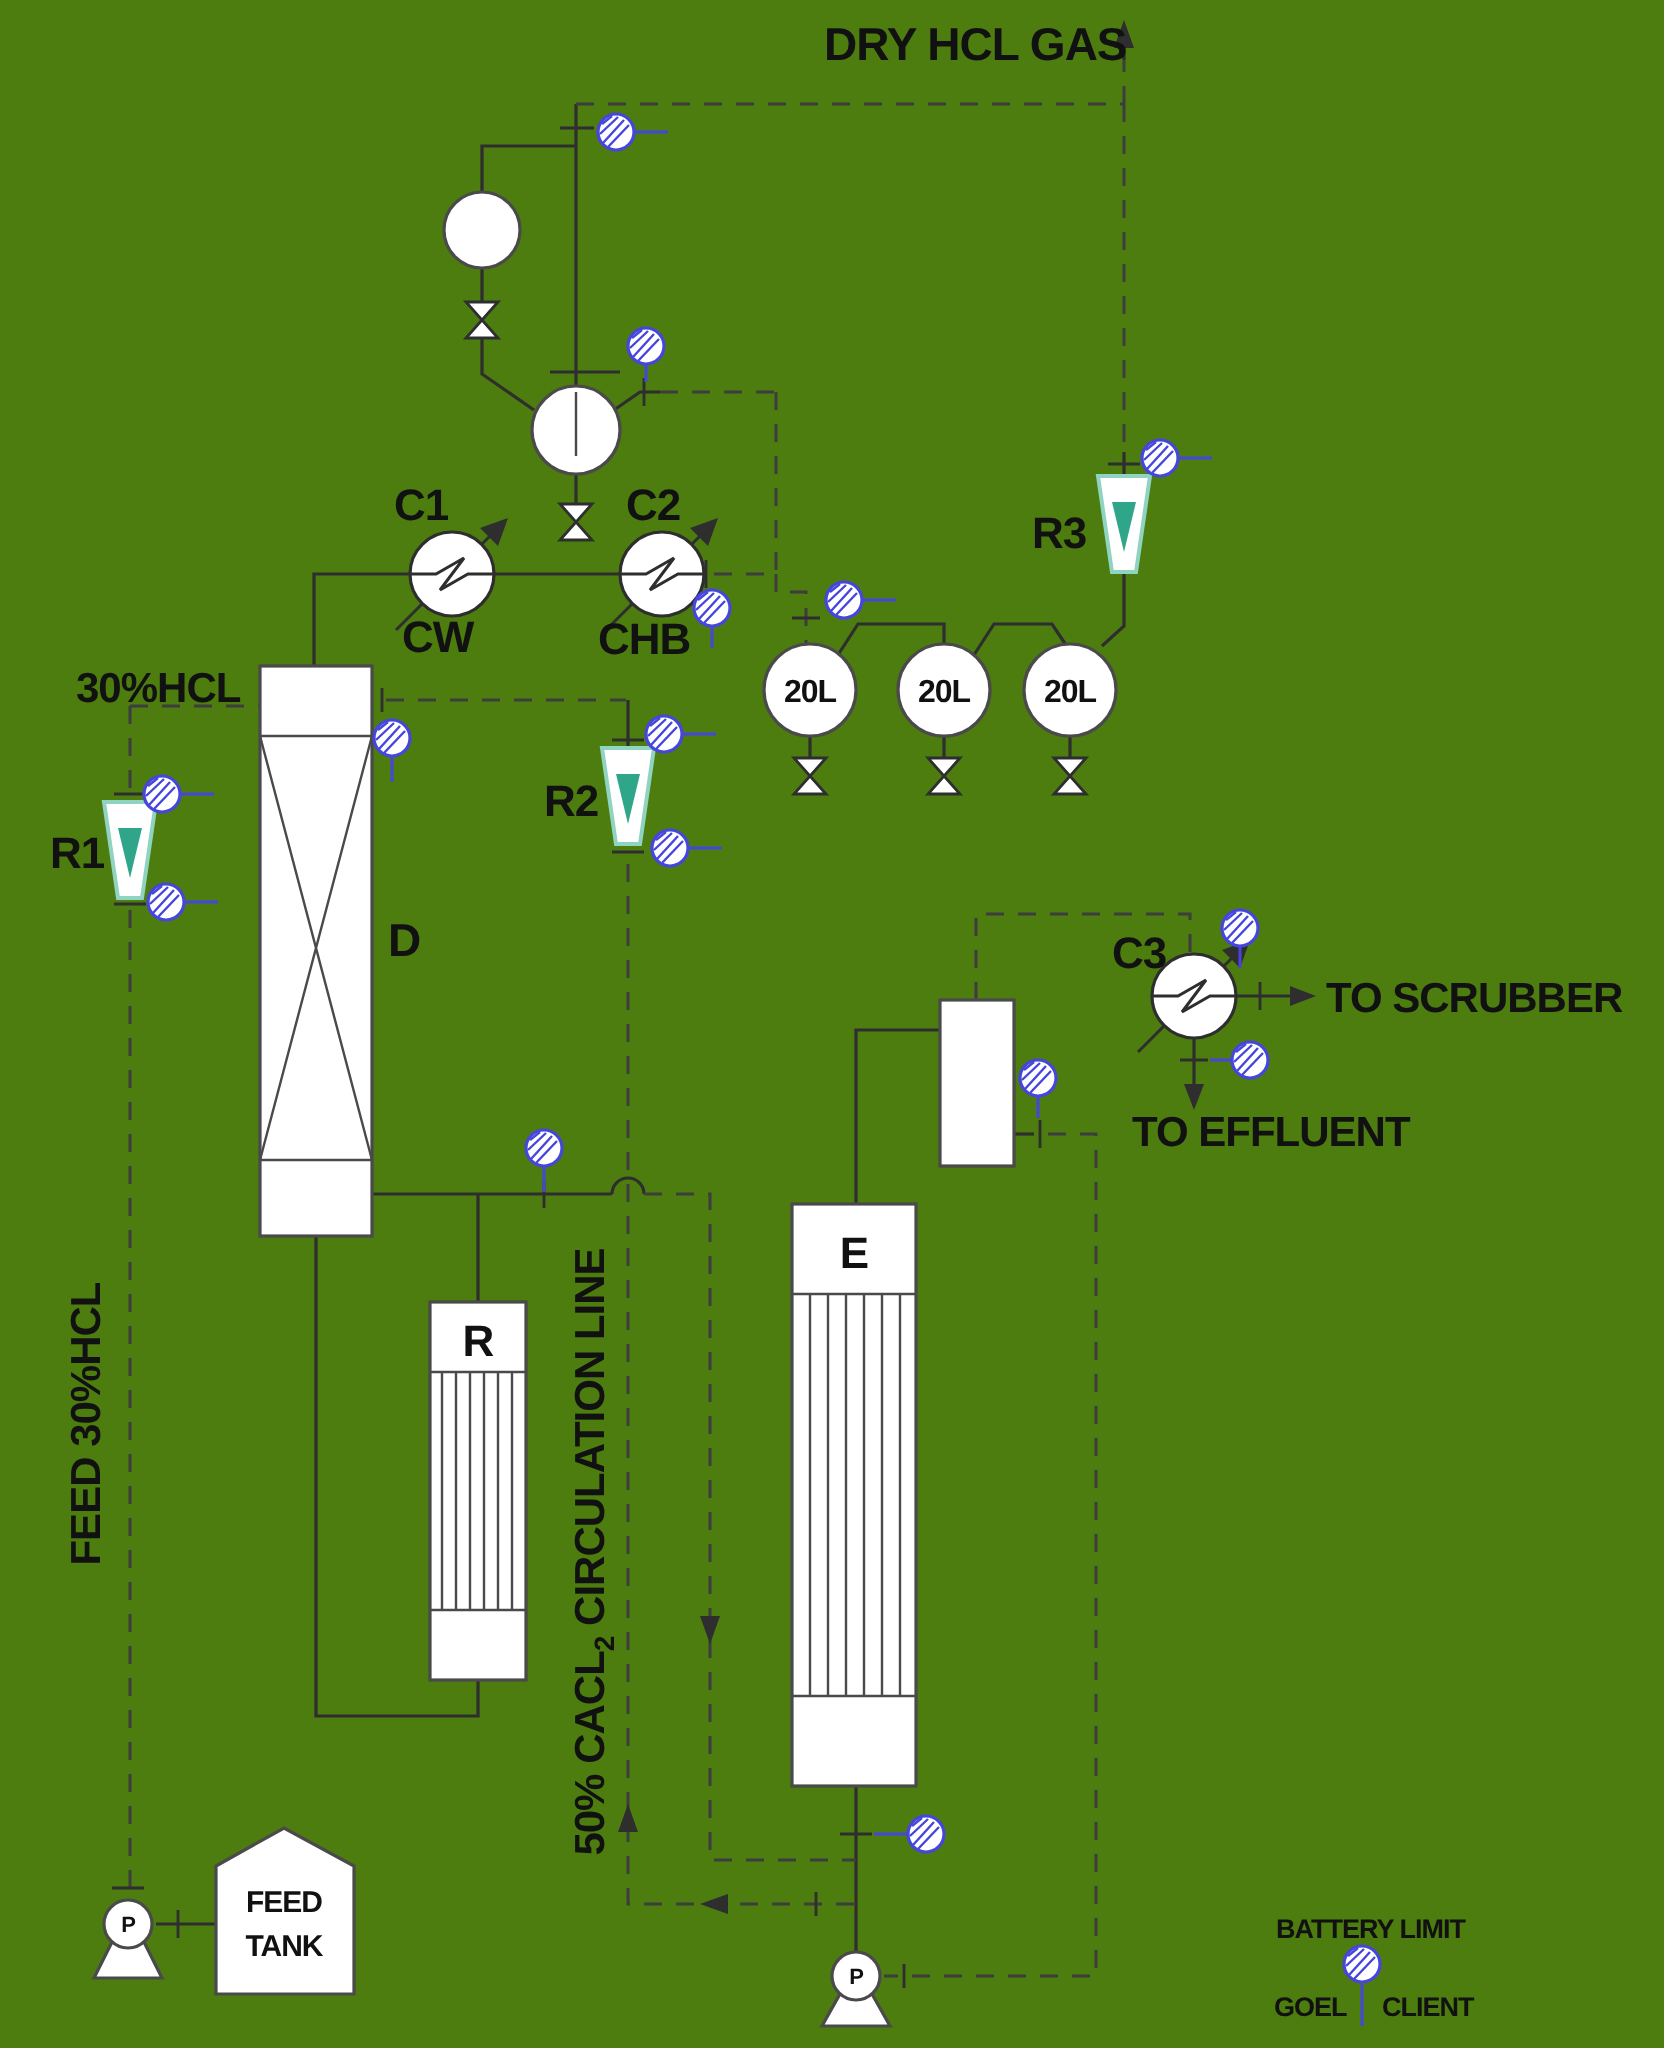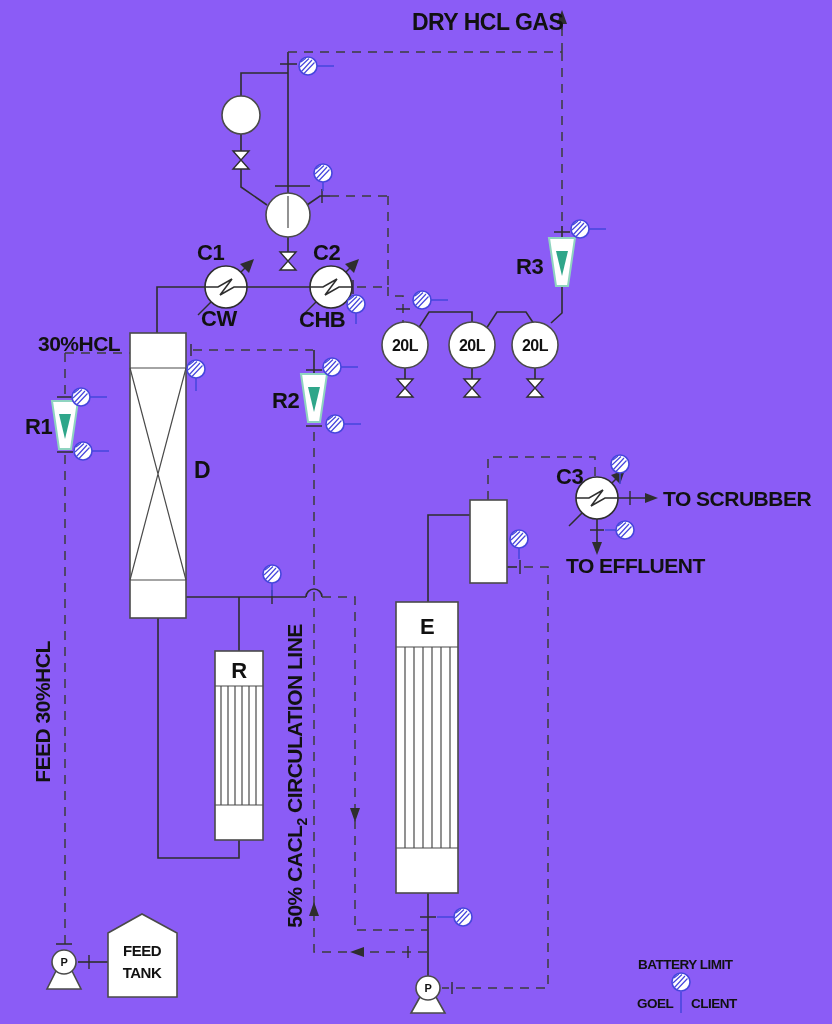--- a/index.html
+++ b/index.html
@@ -1,16 +1,16 @@
 <!DOCTYPE html>
 <html><head>
 <meta charset="utf-8">
 <style>
   html,body{margin:0;padding:0;background:#ffffff;}
-  .canvas{position:relative;width:832px;height:1024px;background:#8b5cf6;overflow:hidden;}
+  .canvas{position:relative;width:832px;height:1024px;background:#4d7c0f;overflow:hidden;}
   svg{position:absolute;left:0;top:0;}
   .lbl{font-family:"Liberation Sans","DejaVu Sans",sans-serif;font-weight:700;fill:#111;letter-spacing:-0.5px;}
   .t23{font-size:23px}.t22{font-size:22px}.t21{font-size:21px}
   .t15{font-size:15px}.t16{font-size:16px}.t13{font-size:13.5px}.t11{font-size:11px}
   .pipe{stroke:#2e2e2e;stroke-width:1.6;fill:none;}
   .dash{stroke:#3d3d3d;stroke-width:1.5;fill:none;stroke-dasharray:9 7;}
   .tick{stroke:#2e2e2e;stroke-width:1.4;fill:none;}
   .eq{stroke:#4a4a4a;stroke-width:1.6;fill:#ffffff;}
   .eqline{stroke:#4a4a4a;stroke-width:1.2;fill:none;}
   .ah{fill:#2e2e2e;stroke:none;}

